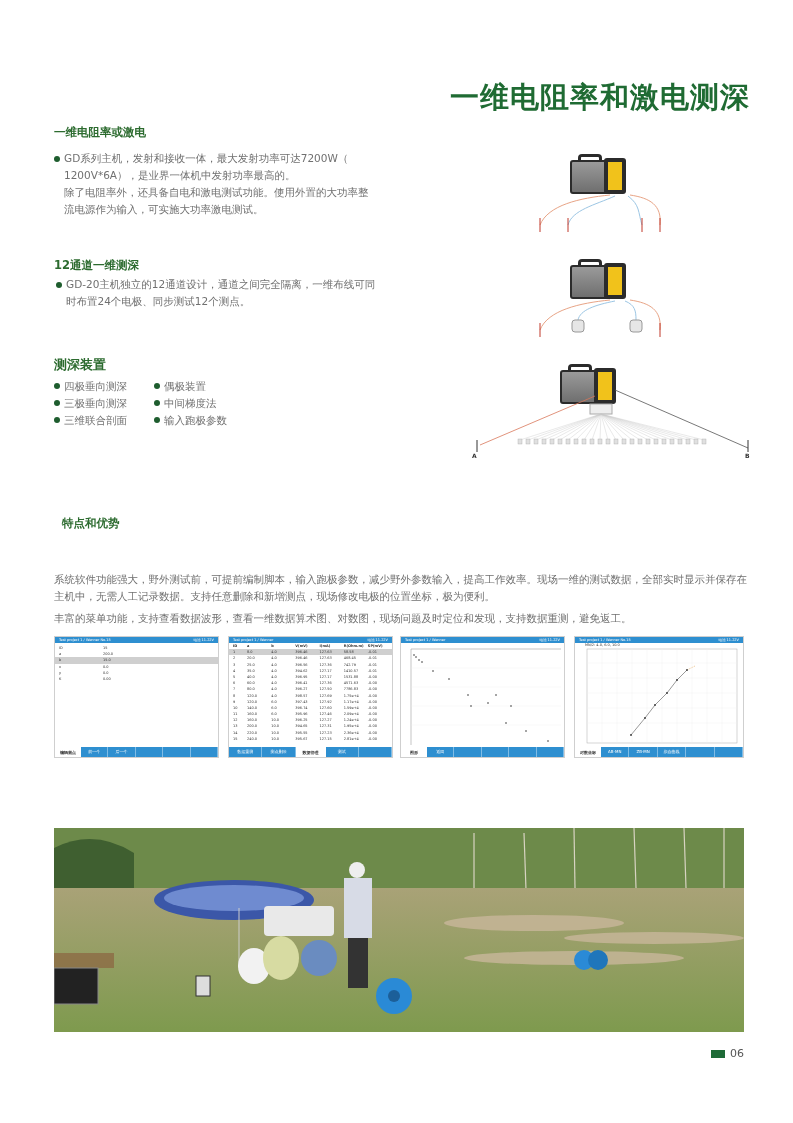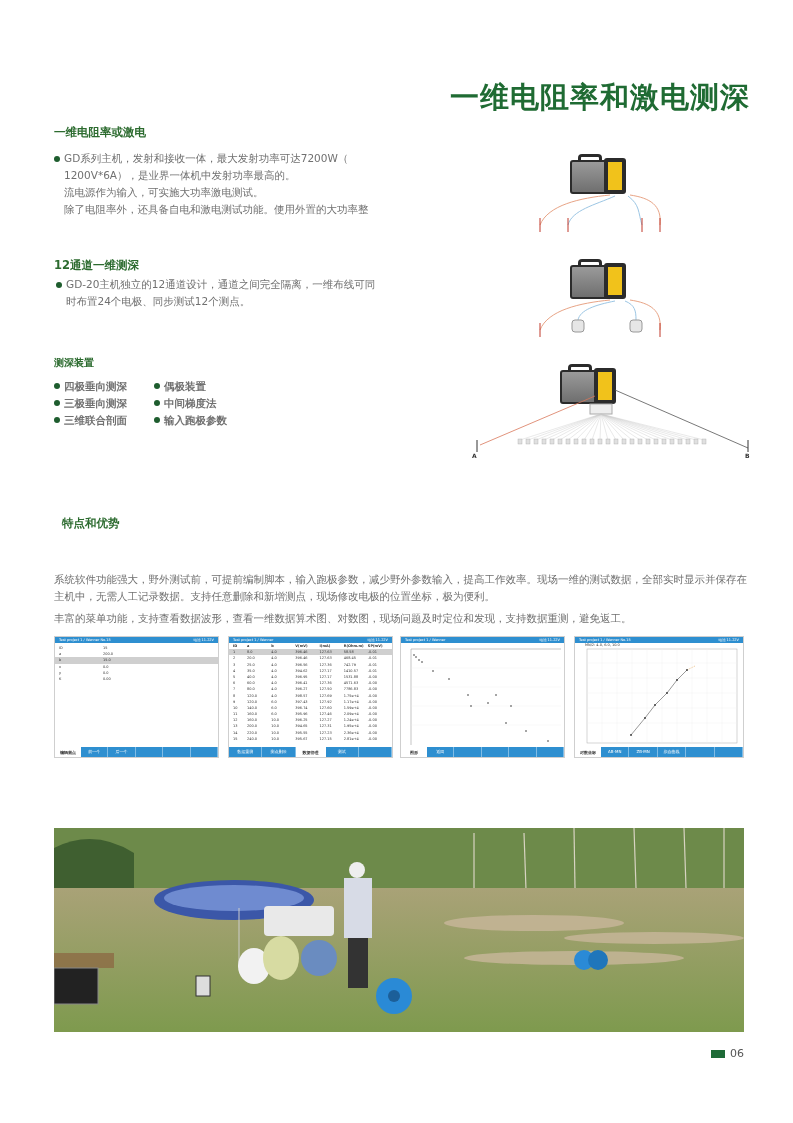--- a/index.html
+++ b/index.html
@@ -1,26 +1,26 @@
 <!DOCTYPE html>
 <html><head>
 <meta charset="utf-8">
 <style>
   * { box-sizing: border-box; margin: 0; padding: 0; }
   html, body { width: 793px; height: 1123px; background: #ffffff; overflow: hidden; }
   body { position: relative; font-family: "DejaVu Sans", "Liberation Sans", sans-serif; color: #6b6b6b; }
   .abs { position: absolute; }
   .page-title { left: 450px; top: 78px; font-size: 29px; font-weight: bold; color: #1f6b33; letter-spacing: 1px; white-space: nowrap; }
   .section-heading { font-size: 11.5px; font-weight: bold; color: #2c6b2f; white-space: nowrap; }
-  .section-heading.big { font-size: 10px; font-family: Liberation Serif, serif; }
+  .section-heading.big { font-size: 13px; font-family: Liberation Serif, serif; }
   .para { font-size: 10.5px; line-height: 17px; color: #707070; }
   .bullet-row { display: flex; align-items: flex-start; }
   .dot { width: 6px; height: 6px; border-radius: 50%; background: #1e5d2e; margin-top: 6px; margin-right: 4px; flex: 0 0 6px; }
   .mode-list { display: grid; grid-template-columns: 100px 100px; row-gap: 1px; }
-  .mode-item { display: flex; align-items: center; font-size: 10.5px; color: #707070; line-height: 16px; font-weight: bold; }
+  .mode-item { display: flex; align-items: center; font-size: 10.5px; color: #707070; line-height: 16px; }
   .mode-item .dot { margin-top: 0; }
   .features { left: 54px; top: 558px; width: 700px; margin-top: 13px; }
   .features p { font-size: 10.5px; line-height: 17px; color: #707070; margin-bottom: 5px; }
 
   
   .device { position: absolute; width: 56px; height: 40px; }
   .device .body { position: absolute; left: 0; top: 6px; width: 40px; height: 34px; background: linear-gradient(#9a9a9a, #6f6f6f); border: 2px solid #2b2b2b; border-radius: 3px; }
   .device .face { position: absolute; left: 34px; top: 4px; width: 22px; height: 36px; background: #2b2b2b; border-radius: 3px; }
   .device .panel { position: absolute; left: 38px; top: 8px; width: 14px; height: 28px; background: #f1c21b; }
   .device .handle { position: absolute; left: 8px; top: 0; width: 24px; height: 8px; border: 3px solid #2b2b2b; border-bottom: none; border-radius: 4px 4px 0 0; }
@@ -46,22 +46,22 @@
 
 <div class="abs page-title">一维电阻率和激电测深</div>
 
 <div class="abs section-heading" style="left:54px; top:125px;">一维电阻率或激电</div>
 <div class="abs para" style="left:54px; top:150px; width:330px;">
   <div class="bullet-row">
       <span class="dot"></span>
       <span>GD系列主机，发射和接收一体，最大发射功率可达7200W（</span>
     </div>
   <div style="padding-left:10px;">1200V*6A），是业界一体机中发射功率最高的。</div>
+  <div style="padding-left:10px;">除了电阻率外，还具备自电和激电测试功能。使用外置的大功率整</div>
   <div style="padding-left:10px;">流电源作为输入，可实施大功率激电测试。</div>
-  <div style="padding-left:10px;">除了电阻率外，还具备自电和激电测试功能。使用外置的大功率整</div>
 </div>
 
 <div class="abs" style="left:520px; top:150px; width:180px; height:85px;">
   <div class="device" style="left:50px; top:4px;">
       <div class="handle"></div>
       <div class="body"></div>
       <div class="face"></div>
       <div class="panel"></div>
     </div>
   <svg width="180" height="85" style="position:absolute;left:0;top:0;">

